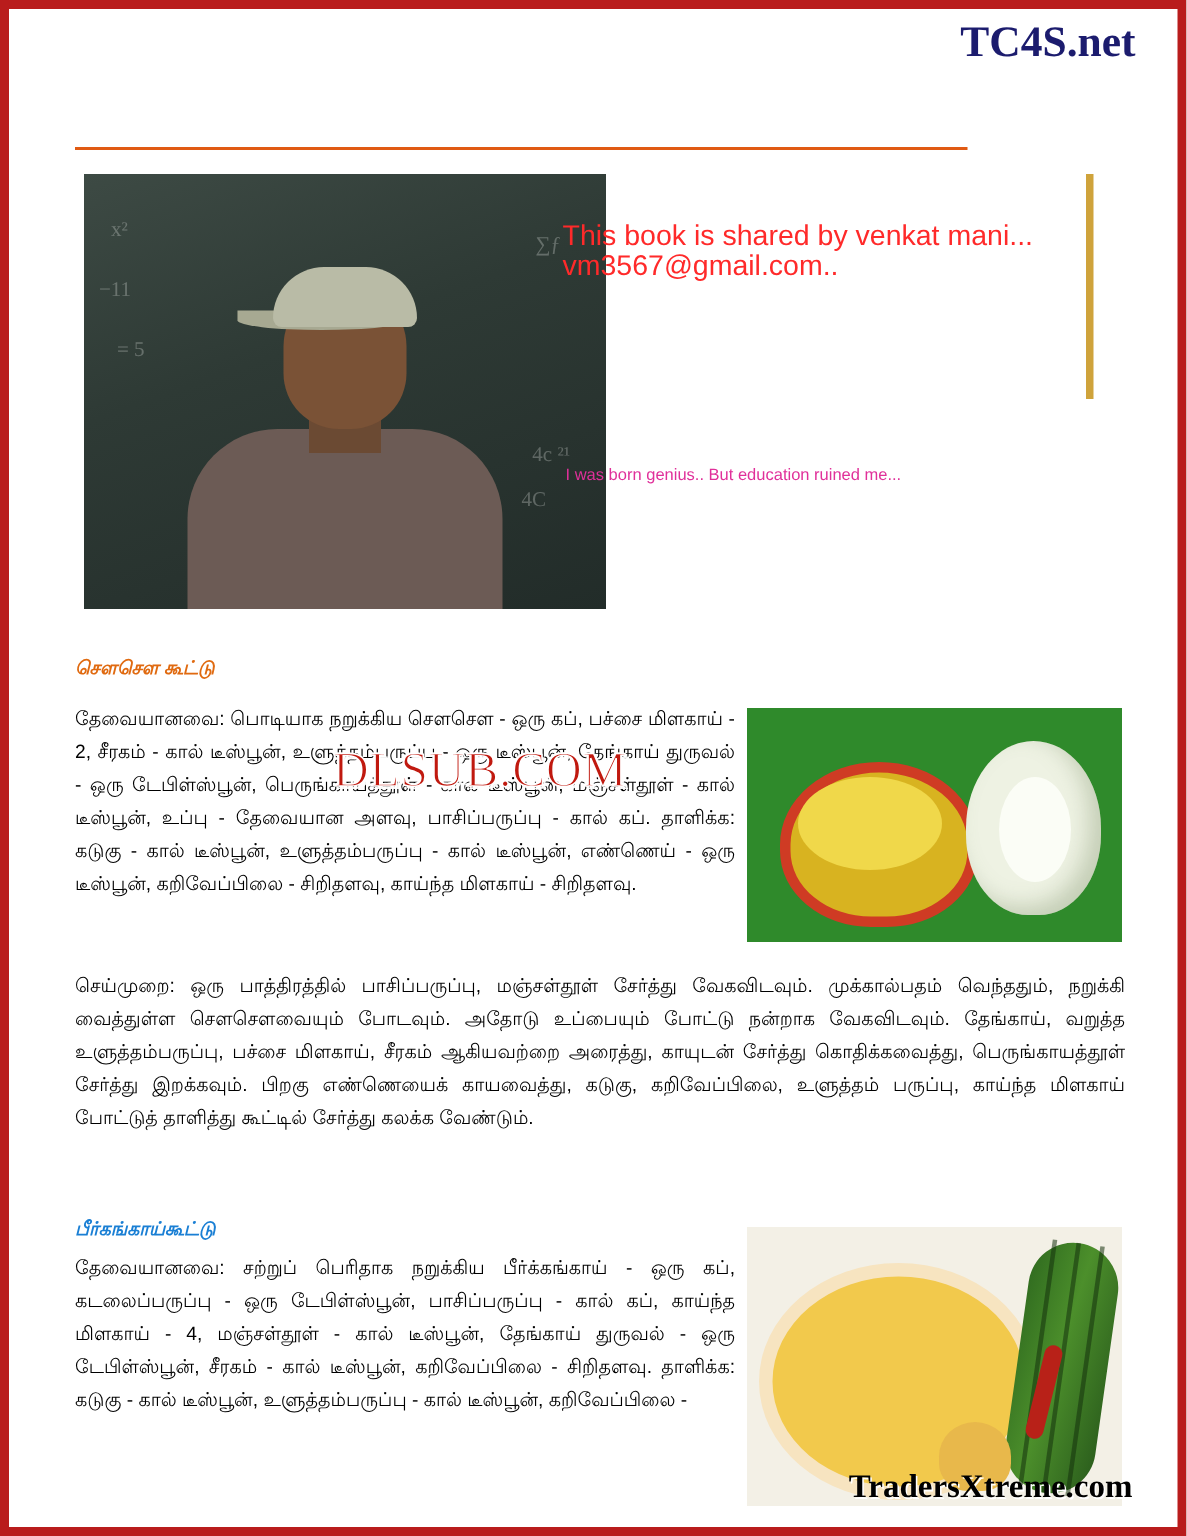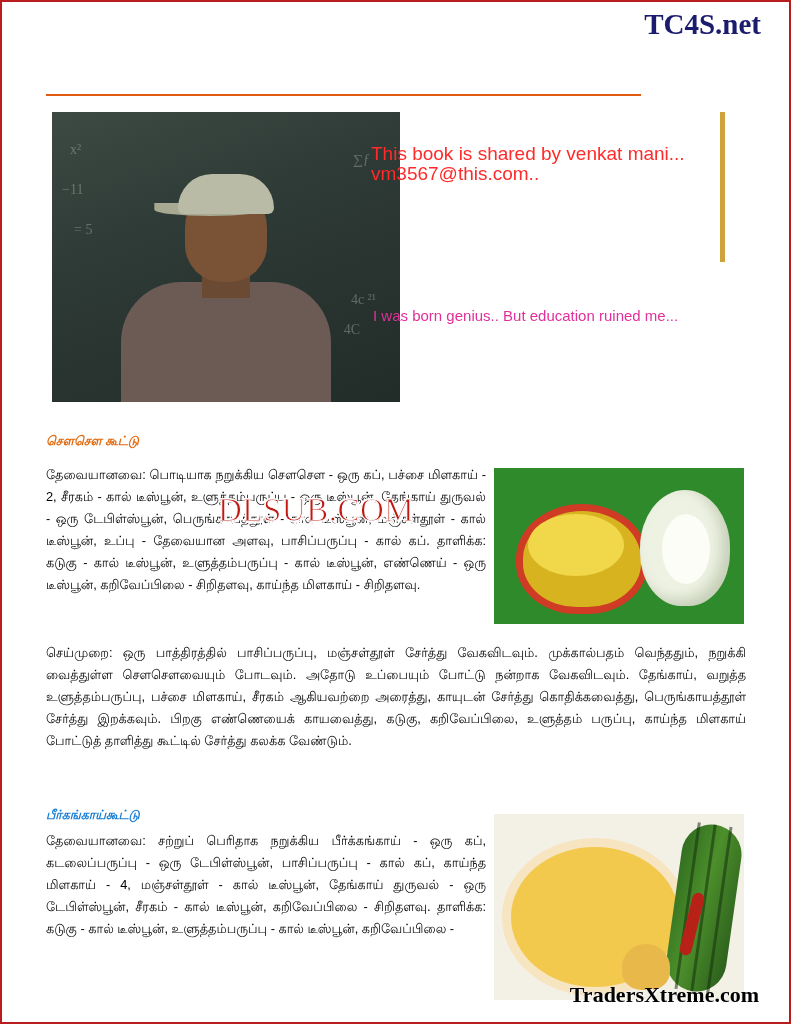--- a/index.html
+++ b/index.html
@@ -10,21 +10,21 @@
   body {
     font-family: "Liberation Sans", sans-serif;
   }
   .page {
     position: relative;
     width: 791px;
     height: 1024px;
     background: #ffffff;
     overflow: hidden;
     box-sizing: border-box;
-    border: 2px solid #b91c1c;
+    border: 6px solid #b91c1c;
   }
 
   
   .tc4s-watermark {
     position: absolute;
     top: 6px;
     right: 28px;
     font-size: 29px;
     font-weight: bold;
     color: #1c1c6e;
@@ -137,21 +137,21 @@
     top: 142px;
     left: 369px;
     font-size: 19px;
     color: #ff2a2a;
     line-height: 20px;
   }
   .note-pink {
     position: absolute;
     top: 305px;
     left: 371px;
-    font-size: 15px;
+    font-size: 11px;
     color: #e0309a;
   }
 
   
   .accent-bar {
     position: absolute;
     top: 110px;
     left: 718px;
     width: 5px;
     height: 150px;
@@ -307,21 +307,21 @@
       <div class="torso"></div>
       <div class="neck"></div>
       <div class="head"></div>
       <div class="cap-brim"></div>
       <div class="cap"></div>
     </div>
   </div>
 
   <div class="note-red">
     <div>This book is shared by venkat mani...</div>
-    <div>vm3567@this.com..</div>
+    <div>vm3567@gmail.com..</div>
   </div>
 
   <div class="note-pink">I was born genius.. But education ruined me...</div>
 
   <div class="accent-bar"></div>
 
   <div class="recipe-heading rh1">சௌசௌ கூட்டு</div>
   <div class="body-text bt1">தேவையானவை: பொடியாக நறுக்கிய சௌசௌ - ஒரு கப், பச்சை மிளகாய் - 2, சீரகம் - கால் டீஸ்பூன், உளுத்தம்பருப்பு - ஒரு டீஸ்பூன், தேங்காய் துருவல் - ஒரு டேபிள்ஸ்பூன், பெருங்காயத்தூள் - கால் டீஸ்பூன், மஞ்சள்தூள் - கால் டீஸ்பூன், உப்பு - தேவையான அளவு, பாசிப்பருப்பு - கால் கப். தாளிக்க: கடுகு - கால் டீஸ்பூன், உளுத்தம்பருப்பு - கால் டீஸ்பூன், எண்ணெய் - ஒரு டீஸ்பூன், கறிவேப்பிலை - சிறிதளவு, காய்ந்த மிளகாய் - சிறிதளவு.</div>
   <div class="body-text bt2">செய்முறை: ஒரு பாத்திரத்தில் பாசிப்பருப்பு, மஞ்சள்தூள் சேர்த்து வேகவிடவும். முக்கால்பதம் வெந்ததும், நறுக்கி வைத்துள்ள சௌசௌவையும் போடவும். அதோடு உப்பையும் போட்டு நன்றாக வேகவிடவும். தேங்காய், வறுத்த உளுத்தம்பருப்பு, பச்சை மிளகாய், சீரகம் ஆகியவற்றை அரைத்து, காயுடன் சேர்த்து கொதிக்கவைத்து, பெருங்காயத்தூள் சேர்த்து இறக்கவும். பிறகு எண்ணெயைக் காயவைத்து, கடுகு, கறிவேப்பிலை, உளுத்தம் பருப்பு, காய்ந்த மிளகாய் போட்டுத் தாளித்து கூட்டில் சேர்த்து கலக்க வேண்டும்.</div>
 

